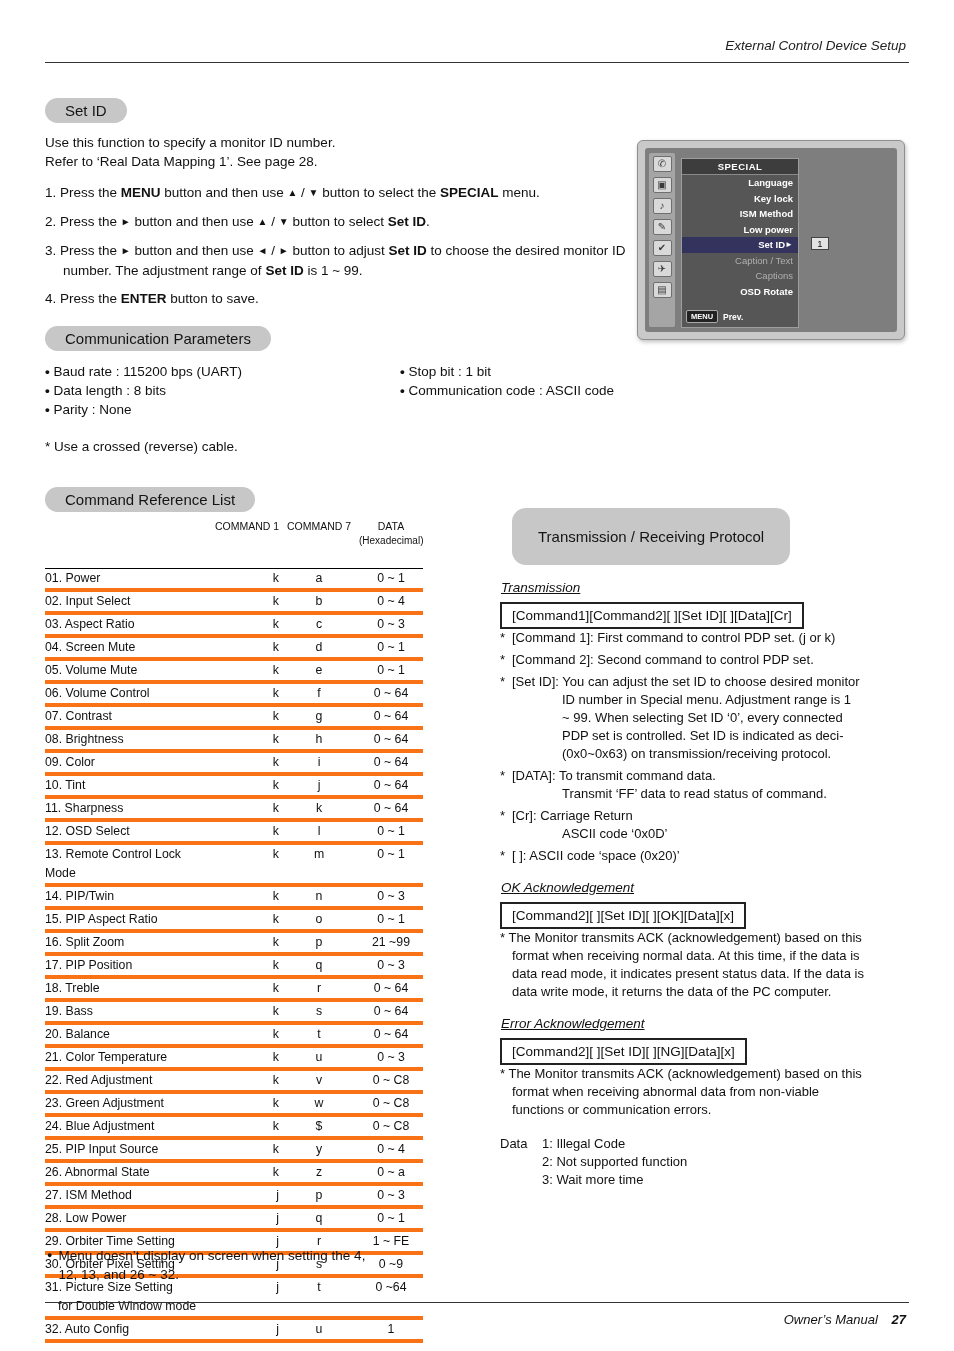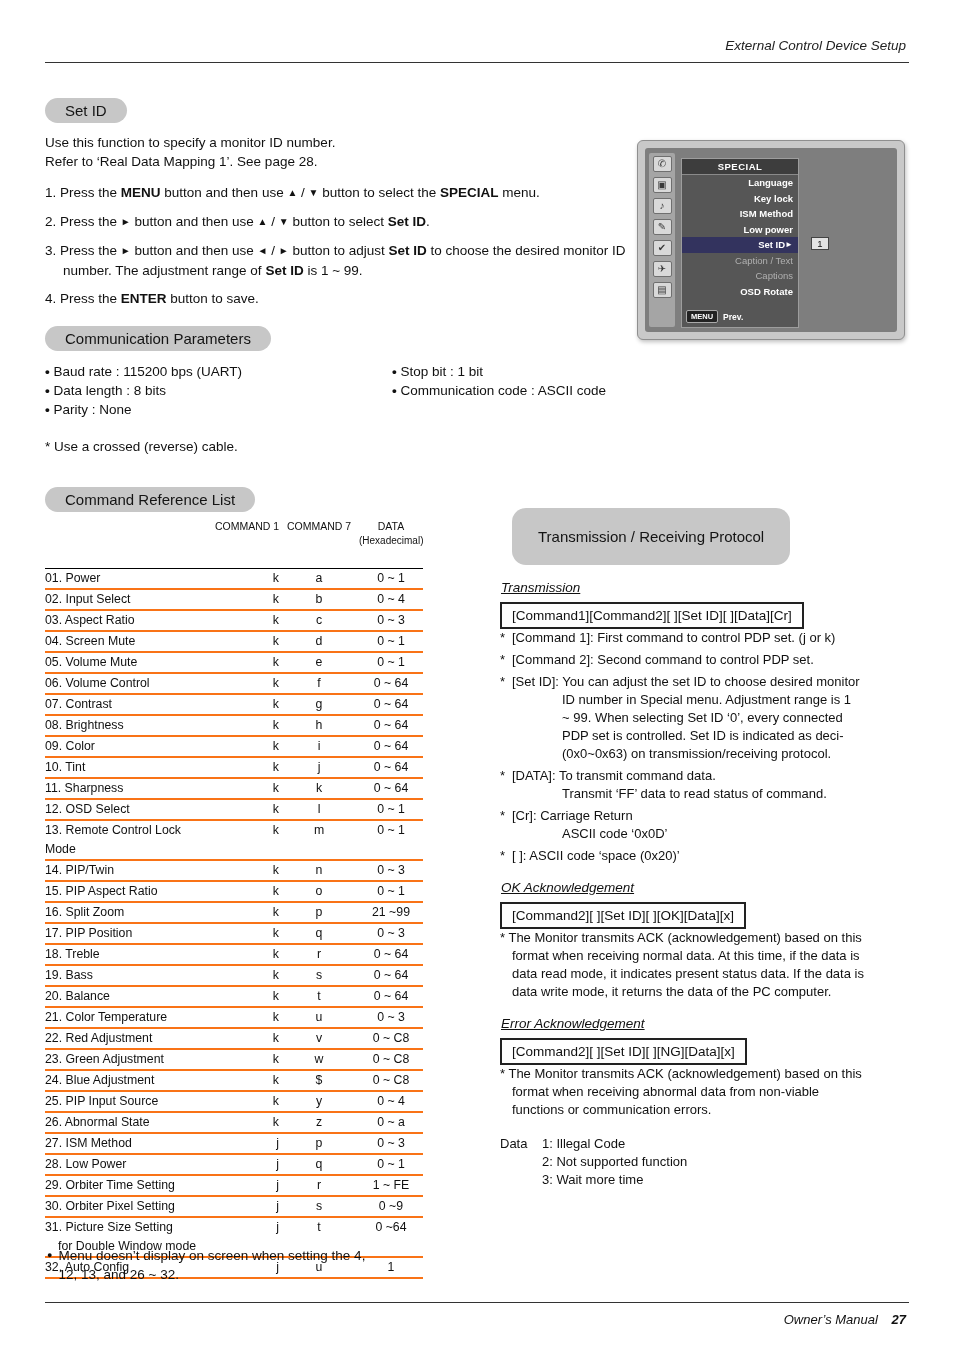--- a/index.html
+++ b/index.html
@@ -20,38 +20,38 @@
   #pill-comm { position:absolute; top:326px; left:45px; }
   #pill-cmd { position:absolute; top:487px; left:45px; }
 
   .body-text { font-size:13.5px; line-height:19px; }
   #setid-intro { position:absolute; top:133px; left:45px; }
   #setid-steps { position:absolute; top:183px; left:45px; width:600px; font-size:13.5px; }
   .step { padding-left:18px; text-indent:-18px; line-height:19px; margin-bottom:9px; }
   .arr { font-size:10px; position:relative; top:-1px; }
 
   #comm-left  { position:absolute; top:362px; left:45px; }
-  #comm-right { position:absolute; top:362px; left:392px; }
+  #comm-right { position:absolute; top:362px; left:400px; }
   .bullet-line::before { content:"• "; font-weight:bold; }
   .bullet-line { line-height:19px; }
   #comm-note { position:absolute; top:437px; left:45px; }
 
   
   #cmd-table { position:absolute; top:520px; left:45px; width:378px; font-size:12.3px; }
   .thead, .tsub, .trow { display:flex; align-items:flex-start; }
   .c-name { width:170px; }
   .c-c1 { width:64px; text-align:right; }
   .c-c2 { width:80px; text-align:center; }
   .c-data { width:64px; text-align:center; }
   .th { font-size:10.5px; white-space:nowrap; }
   .tsub .sub { font-size:10px; white-space:nowrap; }
   .thead { height:15px; }
   .tsub { height:15px; margin-bottom:18px; }
   .tbody { border-top:1px solid #000; }
-  .trow { border-bottom:2px solid #f97316; line-height:19px; min-height:20px; }
+  .trow { border-bottom:4px solid #f97316; line-height:19px; min-height:20px; }
   .trow .name2 { padding-left:13px; }
   #foot-note { position:absolute; top:1246px; left:47px; width:420px; display:flex; gap:6px; font-size:13.5px; line-height:19px; }
   #foot-note .dot { font-size:9px; line-height:19px; }
 
   
   #right-col { position:absolute; top:508px; left:500px; width:415px; font-size:13px; }
   #right-col .pill { margin-left:12px; padding:20px 26px; }
   .sub-label { font-style:italic; text-decoration:underline; font-size:13.5px; margin:15px 0 7px 1px; }
   .fmt-box { display:inline-block; border:2px solid #222; padding:4px 10px; font-size:13.5px; white-space:pre; background:#fff; }
   .tp-notes { }

